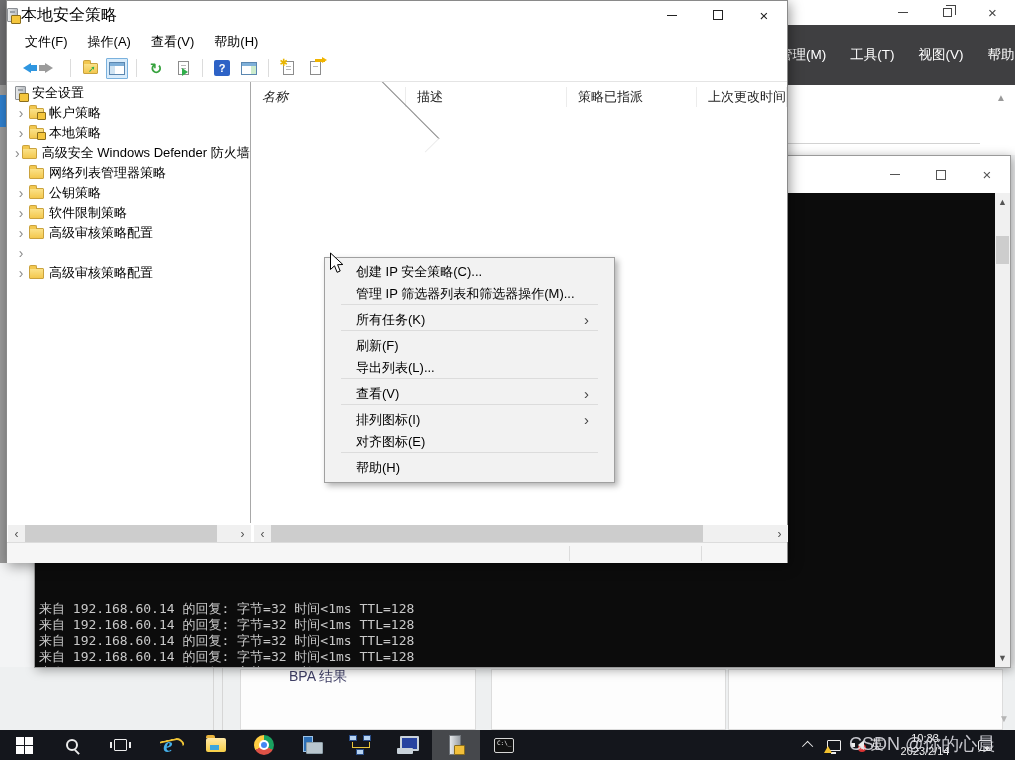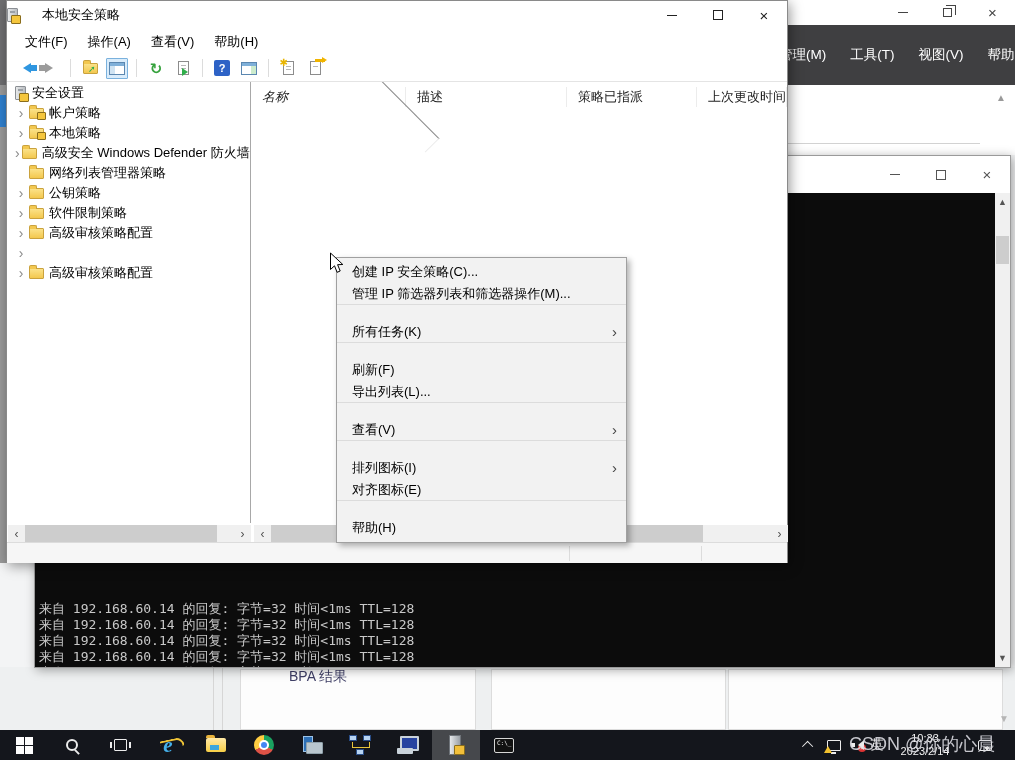--- a/index.html
+++ b/index.html
@@ -41,21 +41,21 @@
   .console-text { position:absolute; left:4px; top:360px; font-family:"DejaVu Sans Mono","Liberation Mono",monospace;
                   font-size:13px; line-height:16px; color:#c8c8c8; white-space:pre; }
   .console-scrollbar { position:absolute; right:0; top:37px; width:15px; bottom:0; background:#f0f0f0; }
   .console-scrollbar .thumb { position:absolute; left:1px; top:43px; width:13px; height:28px; background:#cdcdcd; }
   .sb-arrow { position:absolute; left:0; width:15px; text-align:center; color:#555; font-size:9px; }
 
   
   .lsp { position:absolute; left:6px; top:0; width:782px; height:563px; background:#fff;
          border:1px solid #8a8a8a; box-shadow:2px 3px 12px rgba(0,0,0,.4); }
   .lsp-titlebar { position:absolute; left:0; top:0; right:0; height:28px; background:#fff; display:flex; align-items:center; }
-  .lsp-title { margin-left:24px; font-size:13px; }
+  .lsp-title { margin-left:3px; font-size:16px; }
   .lsp-ctrls { position:absolute; right:0; top:0; height:28px; display:flex; }
   .lsp-ctrls .wbtn { width:46px; height:28px; display:flex; align-items:center; justify-content:center; color:#222; }
   .lsp-menubar { position:absolute; left:0; top:28px; right:0; height:26px; display:flex; align-items:center; padding-left:8px; }
   .menu-top { padding:4px 10px; }
   .lsp-toolbar { position:absolute; left:0; top:54px; right:0; height:27px; border-bottom:1px solid #e4e4e4;
                  display:flex; align-items:center; padding-left:6px; gap:5px; }
   .tsep { width:1px; height:18px; background:#dcdcdc; margin:0 3px; }
   .tbtn { width:22px; height:21px; display:flex; align-items:center; justify-content:center; position:relative; }
   .tbtn.active { background:#d9ecfb; border:1px solid #7ab1dd; border-radius:1px; }
   .arrowL { width:0; height:0; border:5px solid transparent; border-right:8px solid #2f96e0; position:relative; }
@@ -117,24 +117,24 @@
   .lsp-scroll { position:absolute; height:17px; top:524px; background:#f0f0f0; display:flex; align-items:center; }
   .hs-left { left:1px; width:243px; }
   .hs-right { left:247px; width:534px; }
   .hs-btn { width:17px; height:17px; display:flex; align-items:center; justify-content:center; color:#505050; font-size:12px; flex:none; }
   .hs-track { flex:1; position:relative; height:17px; }
   .hs-thumb { position:absolute; top:0; height:17px; background:#cdcdcd; }
   .lsp-status { position:absolute; left:0; right:0; top:541px; height:21px; background:#f6f6f6; border-top:1px solid #dcdcdc; }
   .st-sep { position:absolute; top:3px; width:1px; height:15px; background:#dcdcdc; }
 
   
-  .ctx { position:absolute; left:329px; top:256px; width:291px; background:#f2f2f2; border:1px solid #a0a0a0;
-         box-shadow:3px 3px 6px rgba(0,0,0,.3); padding:3px 0; z-index:20; }
+  .ctx { position:absolute; left:317px; top:256px; width:291px; background:#f2f2f2; border:1px solid #a0a0a0;
+         box-shadow:3px 3px 6px rgba(0,0,0,.3); padding:3px 16px; z-index:20; }
   .menu-item { position:relative; height:22px; line-height:22px; padding-left:15px; white-space:nowrap; }
-  .menu-item.sep-after { border-bottom:1px solid #dcdcdc; margin-bottom:16px; }
+  .menu-item.sep-after { border-bottom:1px solid #dcdcdc; margin-bottom:4px; }
   .sub-arrow { display:none; position:absolute; right:9px; top:0; color:#454545; font-size:15px; }
   .menu-item.has-sub .sub-arrow { display:block; }
 
   
   .cursor { position:absolute; left:329px; top:252px; z-index:40; }
 
   
   .taskbar { position:absolute; left:0; top:730px; width:1015px; height:30px; background:#14161c; z-index:50; }
   .tb-icons { position:absolute; left:0; top:0; height:30px; display:flex; }
   .tb-slot { width:48px; height:30px; display:flex; align-items:center; justify-content:center; position:relative; }

